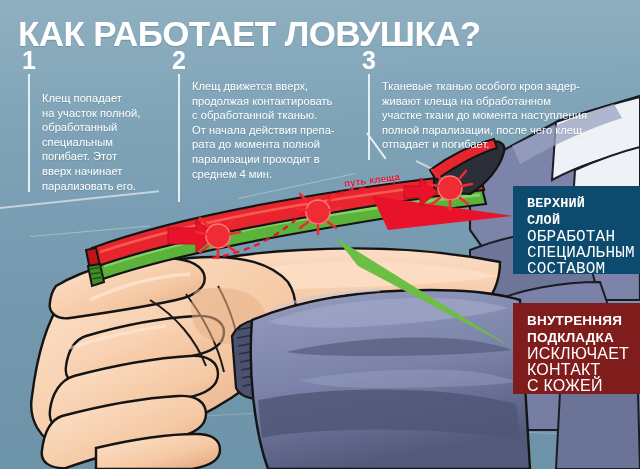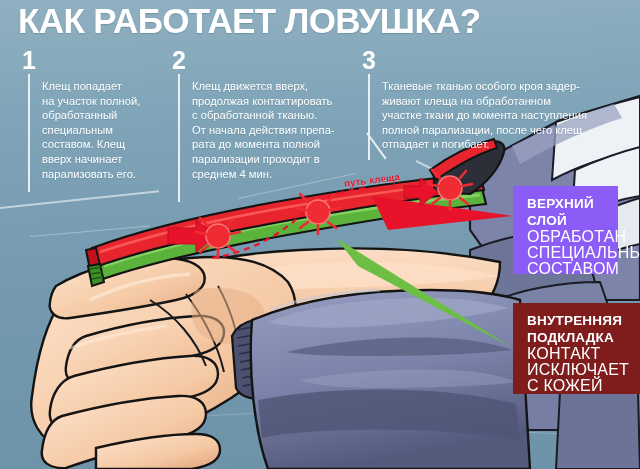--- a/index.html
+++ b/index.html
@@ -24,21 +24,21 @@
     background:rgba(255,255,255,.55);
     height:2px;
     transform-origin:left center;
     pointer-events:none;
   }
   .streak.s2{background:rgba(255,255,255,.32);height:1px;}
   .streak.s3{background:rgba(255,255,255,.2);height:1px;}
 
   
   .title{
-    position:absolute;left:18px;top:1px;
+    position:absolute;left:18px;top:14px;
     color:#ffffff;
     font-size:35px;
     font-weight:bold;
     letter-spacing:-0.6px;
     line-height:40px;
     white-space:nowrap;
     text-shadow:0 1px 1px rgba(40,70,90,.25);
   }
 
   
@@ -56,21 +56,21 @@
     color:#ffffff;
     font-size:11.2px;
     line-height:14.6px;
     font-weight:normal;
     text-shadow:0 1px 0 rgba(50,80,100,.22);
   }
   .step .body p{margin:0;}
 
   #step1{left:22px;top:48px;width:150px;}
   #step1 .rule{height:118px;}
-  #step1 .body{left:20px;top:31px;width:126px;}
+  #step1 .body{left:20px;top:43px;width:126px;}
 
   #step2{left:172px;top:48px;width:180px;}
   #step2 .rule{height:128px;}
   #step2 .body{left:20px;top:31px;width:160px;}
 
   #step3{left:362px;top:48px;width:262px;}
   #step3 .rule{height:86px;}
   #step3 .body{left:20px;top:31px;width:244px;}
 
   
@@ -92,22 +92,23 @@
   }
   .callout .hl{
     font-size:13.5px;font-weight:bold;line-height:16.5px;
     letter-spacing:.2px;
   }
   .callout .sub{
     font-size:16px;font-weight:normal;line-height:16.2px;
     letter-spacing:.2px;
   }
   #callout-top{
-    left:513px;top:186px;width:105px;height:88px;
-    background:#8b5cf6;
+    left:513px;top:186px;width:127px;height:88px;
+    background:#0c4a6e;
+    font-family:Liberation Mono, monospace;
   }
   #callout-inner{
     left:513px;top:303px;width:127px;height:91px;
     background:#7f1d1d;
   }
 
   
   .path-label{
     position:absolute;left:344px;top:178px;
     color:#e8132b;font-size:9.6px;font-weight:bold;
@@ -324,21 +325,21 @@
   <div class="title">КАК РАБОТАЕТ ЛОВУШКА?</div>
 
   <div class="step" id="step1">
     <div class="num">1</div>
     <div class="rule"></div>
     <div class="body">
       <p>Клещ попадает</p>
       <p>на участок полной,</p>
       <p>обработанный</p>
       <p>специальным</p>
-      <p>составом. Клещ</p>
+      <p>погибает. Этот</p>
       <p>вверх начинает</p>
       <p>парализовать его.</p>
     </div>
   </div>
 
   <div class="step" id="step2">
     <div class="num">2</div>
     <div class="rule"></div>
     <div class="body">
       <p>Клещ движется вверх,</p>
@@ -370,18 +371,18 @@
     <div class="hl">ВЕРХНИЙ</div>
     <div class="hl">СЛОЙ</div>
     <div class="sub">ОБРАБОТАН</div>
     <div class="sub">СПЕЦИАЛЬНЫМ</div>
     <div class="sub">СОСТАВОМ</div>
   </div>
 
   <div class="callout" id="callout-inner">
     <div class="hl">ВНУТРЕННЯЯ</div>
     <div class="hl">ПОДКЛАДКА</div>
+    <div class="sub">ИСКЛЮЧАЕТ</div>
     <div class="sub">КОНТАКТ</div>
-    <div class="sub">ИСКЛЮЧАЕТ</div>
     <div class="sub">С КОЖЕЙ</div>
   </div>
 
 </div>
 
 </body></html>

